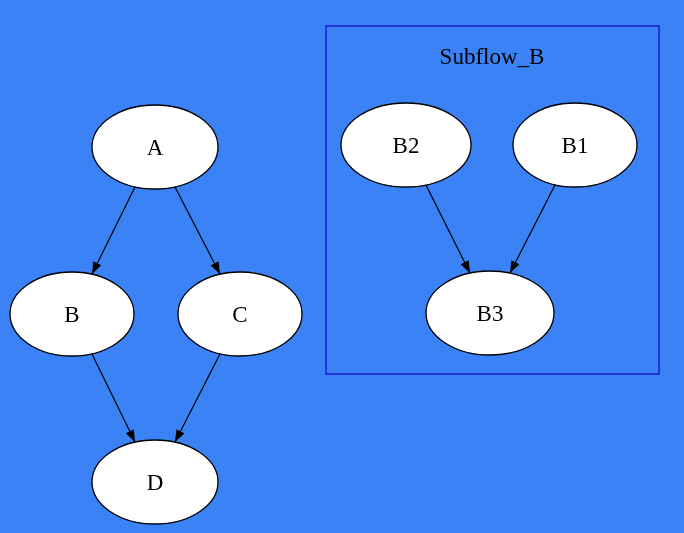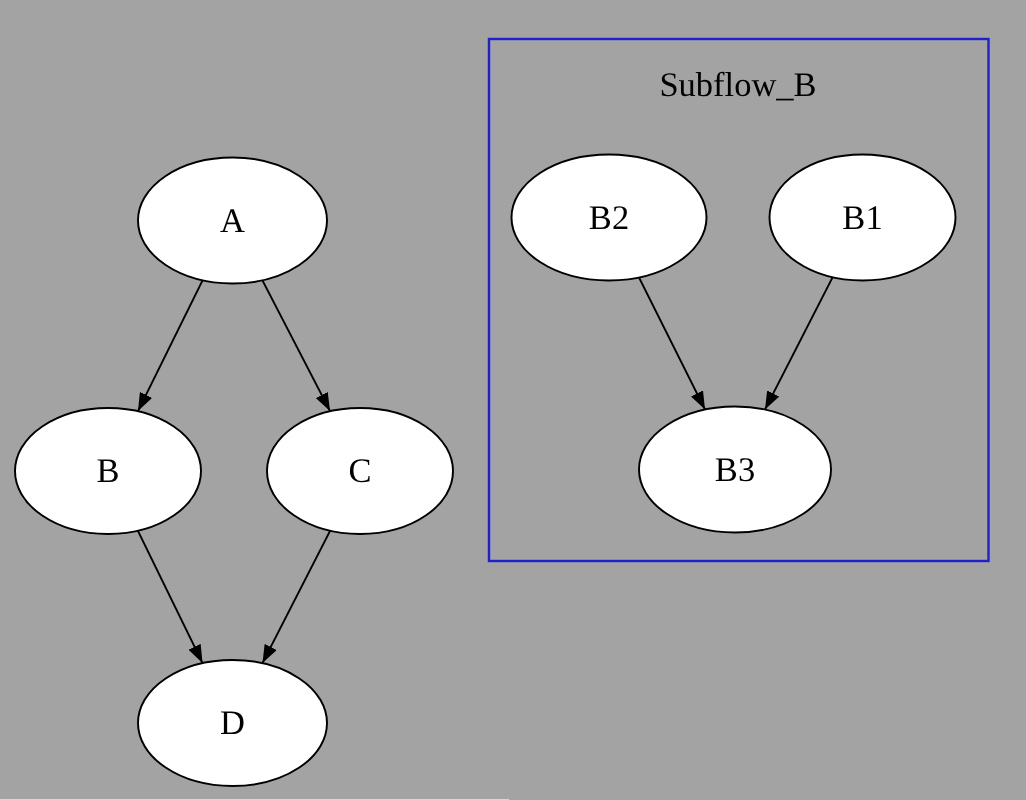--- a/index.html
+++ b/index.html
@@ -4,21 +4,21 @@
 <style>
   html, body {
     margin: 0;
     padding: 0;
     background: #ffffff;
   }
   .canvas {
     position: relative;
     width: 684px;
     height: 533px;
-    background: #a3a3a3;
+    background: #3b82f6;
     overflow: hidden;
   }
   svg { display: block; }
   .node-shape {
     fill: #ffffff;
     stroke: #000000;
     stroke-width: 1.3;
   }
   .node-label {
     font-family: "Liberation Serif", serif;

